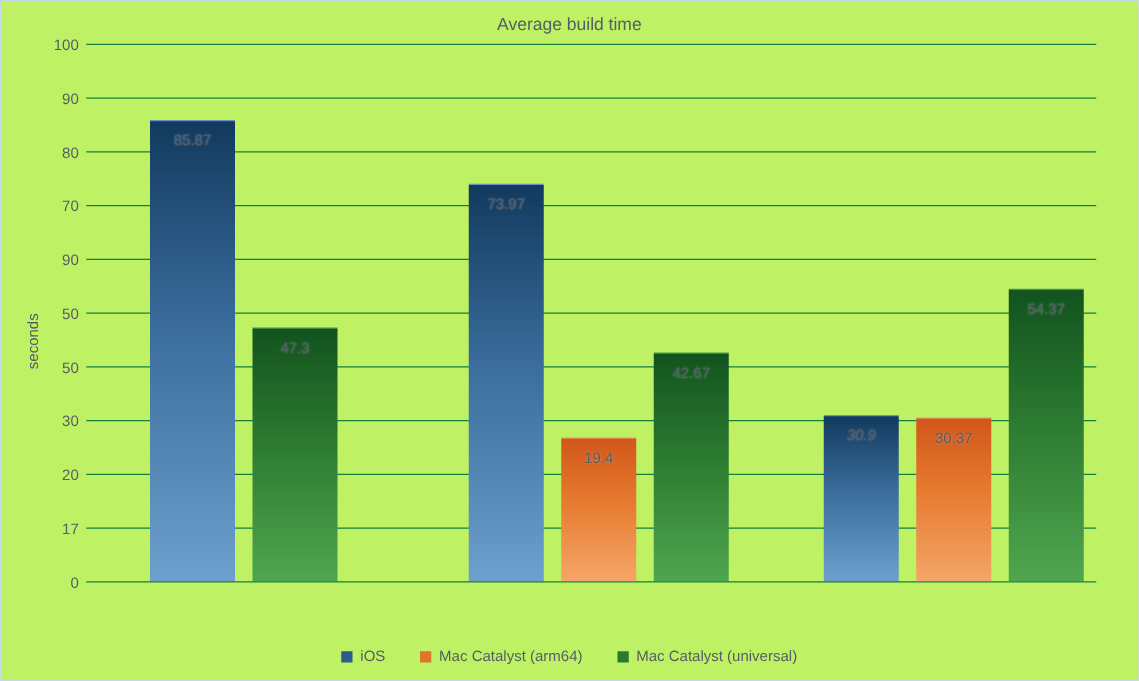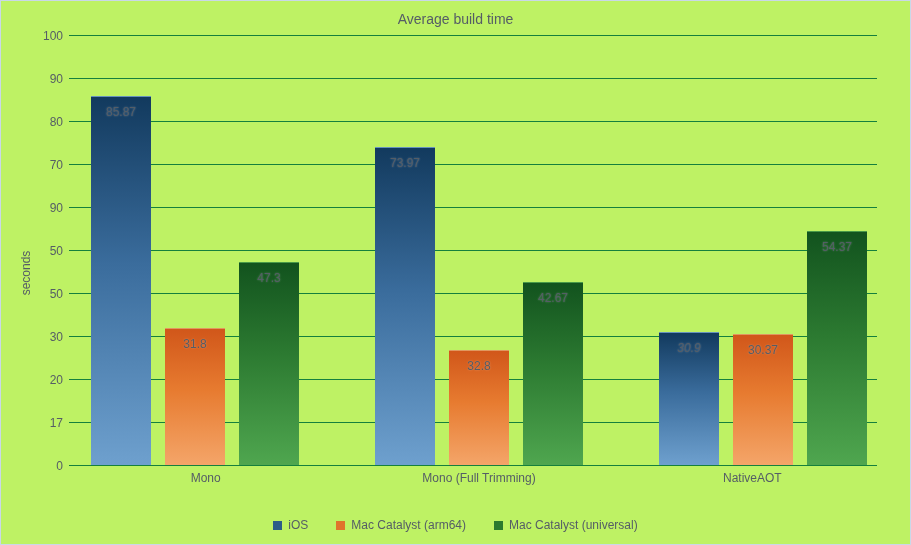--- a/index.html
+++ b/index.html
@@ -176,57 +176,49 @@
         </div>
         <div class="gridline" style="top: 0px;">
           <div class="ytick">100</div>
         </div>
       </div>
     <div class="bars" id="bars">
         <div class="group">
           <div class="bar blue" style="height: 369.241px;">
             <div class="bar-label inside">85.87</div>
           </div>
-          <div class="bar orange" style="height: 136.74px;">
-            <div class="bar-label inside">31.8</div>
-          </div>
           <div class="bar green" style="height: 203.39px;">
             <div class="bar-label inside">47.3</div>
           </div>
         </div>
         <div class="group">
           <div class="bar blue" style="height: 318.071px;">
             <div class="bar-label inside">73.97</div>
           </div>
           <div class="bar orange" style="height: 114.81px;">
-            <div class="bar-label inside">32.8</div>
+            <div class="bar-label inside">19.4</div>
           </div>
           <div class="bar green" style="height: 183.481px;">
             <div class="bar-label inside">42.67</div>
           </div>
         </div>
         <div class="group">
           <div class="bar blue" style="height: 132.87px; font-style: italic;">
             <div class="bar-label inside">30.9</div>
           </div>
           <div class="bar orange" style="height: 130.591px;">
             <div class="bar-label inside">30.37</div>
           </div>
           <div class="bar green" style="height: 233.791px;">
             <div class="bar-label inside">54.37</div>
           </div>
         </div>
       </div>
   </div>
 
-  <div class="xaxis" id="xaxis">
-      <div class="xtick">Mono</div>
-      <div class="xtick">Mono (Full Trimming)</div>
-      <div class="xtick">NativeAOT</div>
-    </div>
 
   <div class="legend" id="legend">
       <div class="legend-item">
         <span class="swatch blue"></span>
         <span>iOS</span>
       </div>
       <div class="legend-item">
         <span class="swatch orange"></span>
         <span>Mac Catalyst (arm64)</span>
       </div>

